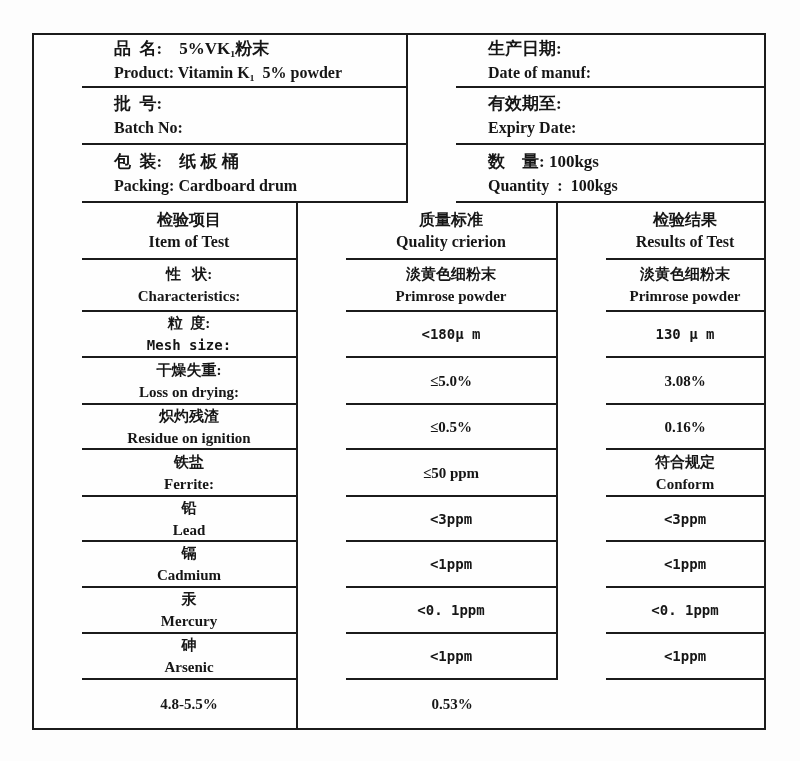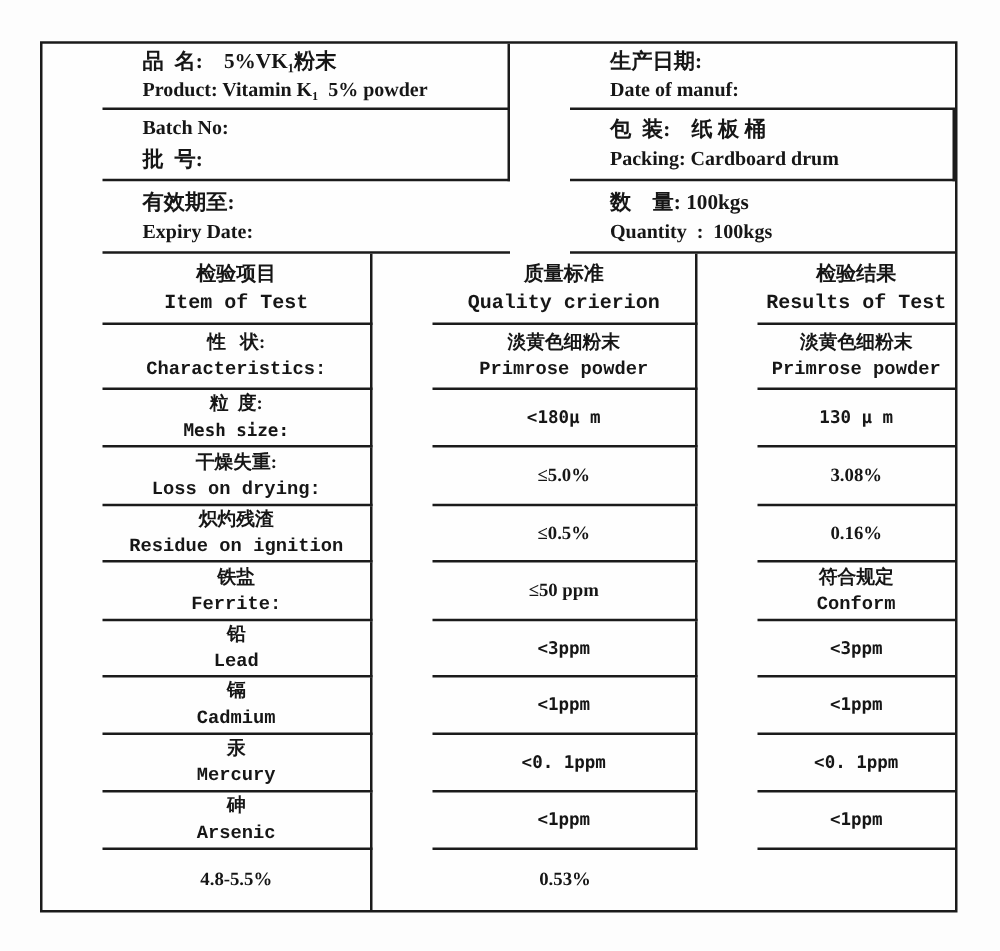--- a/index.html
+++ b/index.html
@@ -46,21 +46,21 @@
     display:grid;
     grid-template-columns:264px 260px 1fr;
     grid-template-rows:57px 52px 46px 47px 45px 47px 45px 46px 46px 46px 48px;
   }
   .t-cell{
     display:flex;flex-direction:column;justify-content:center;align-items:center;
     text-align:center;padding:1px 0;
   }
   .t-zh{font-weight:bold;font-size:15px;line-height:22px;white-space:pre;}
   .t-en{font-weight:bold;font-size:15px;line-height:22px;white-space:pre;
-        font-family:Liberation Mono, monospace;}
+        font-family:Liberation Serif, serif;}
   .hdr .t-zh{font-size:16px;}
   .hdr .t-en{font-size:16px;}
   .mono{
     font-family:"DejaVu Sans Mono","Liberation Mono", monospace;
     font-weight:bold;font-size:14px;line-height:22px;white-space:pre;
   }
   .val{font-weight:bold;font-size:15px;line-height:22px;white-space:pre;}
 </style>
 </head>
 <body>
@@ -73,32 +73,32 @@
       <div class="cell info-cell left bb br">
         <div class="line zh">品  名:    5%VK₁粉末</div>
         <div class="line en">Product: Vitamin K₁  5% powder</div>
       </div>
       <div class="cell info-cell right bb">
         <div class="line zh">生产日期:</div>
         <div class="line en">Date of manuf:</div>
       </div>
 
       <div class="cell info-cell left bb br">
+        <div class="line zh">批  号:</div>
         <div class="line en">Batch No:</div>
-        <div class="line zh">批  号:</div>
-      </div>
+      </div>
+      <div class="cell info-cell right bb">
+        <div class="line zh">有效期至:</div>
+        <div class="line en">Expiry Date:</div>
+      </div>
+
       <div class="cell info-cell left bb br">
         <div class="line zh">包  装:    纸 板 桶</div>
         <div class="line en">Packing: Cardboard drum</div>
       </div>
-
-      <div class="cell info-cell right bb">
-        <div class="line zh">有效期至:</div>
-        <div class="line en">Expiry Date:</div>
-      </div>
       <div class="cell info-cell right bb">
         <div class="line zh">数    量: 100kgs</div>
         <div class="line en">Quantity  :  100kgs</div>
       </div>
 
     </div>
 
     <div class="test-grid">
 
       <div class="cell t-cell hdr bb br">

